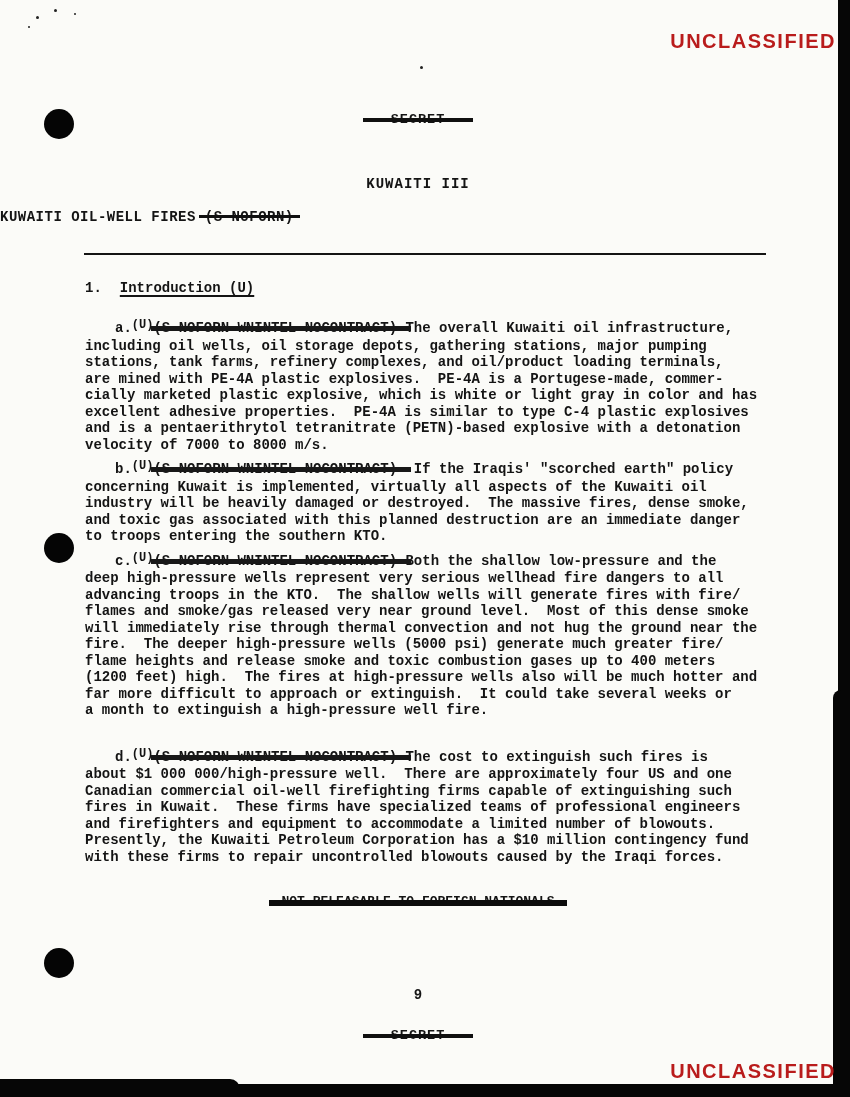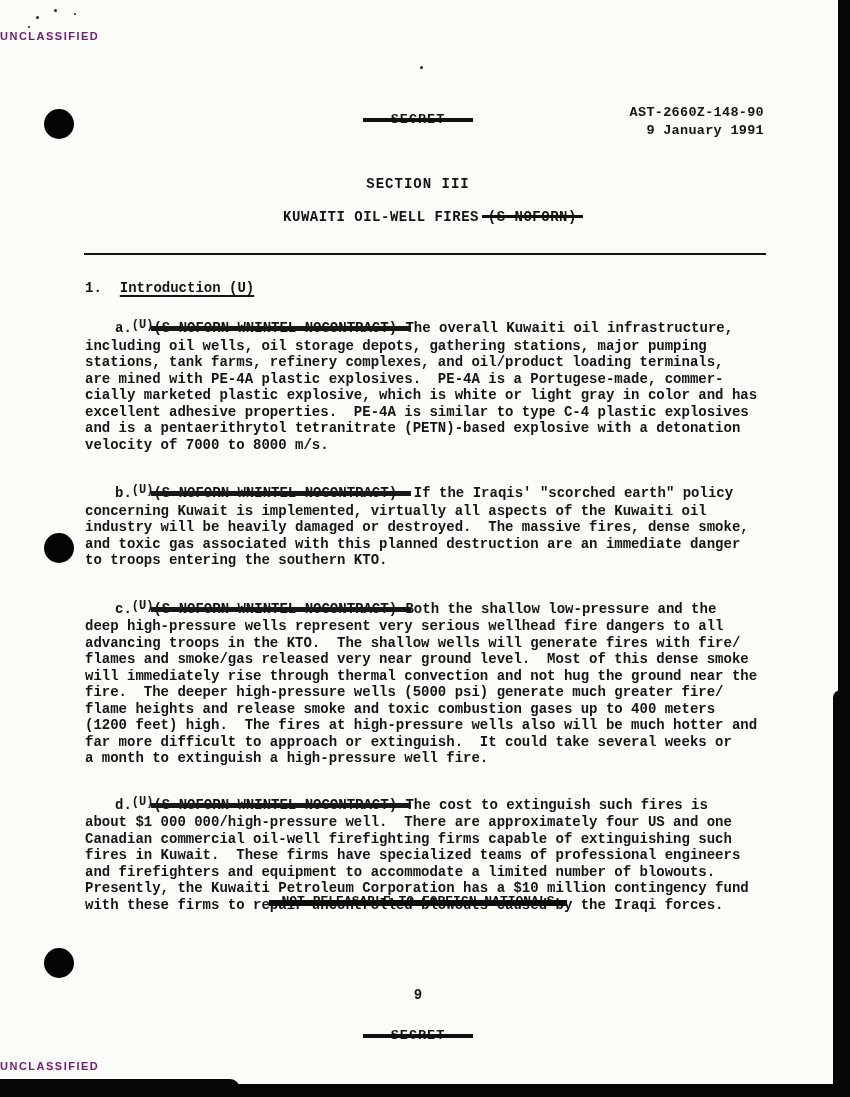--- a/index.html
+++ b/index.html
@@ -24,23 +24,23 @@
   .edge-bottom-bump { position:absolute; left:0; bottom:8px; width:240px; height:10px; background:#060606; border-top-right-radius:10px; }
   .speck { position:absolute; background:#222; border-radius:50%; }
   .speck-1 { left:36px; top:16px; width:3px; height:3px; }
   .speck-2 { left:54px; top:9px;  width:3px; height:3px; }
   .speck-3 { left:74px; top:13px; width:2px; height:2px; }
   .speck-4 { left:28px; top:26px; width:2px; height:2px; }
   .speck-5 { left:420px; top:66px; width:3px; height:3px; }
 
   
   .class-banner {
-    position:absolute; left:0; right:14px; text-align:left;
+    position:absolute; left:0; right:14px; text-align:right;
     font-family:"Liberation Sans","DejaVu Sans",sans-serif;
-    font-weight:bold; font-size:11px; letter-spacing:1.5px; color:#701a75;
+    font-weight:bold; font-size:20px; letter-spacing:1.5px; color:#b91c1c;
   }
   .class-top { top:30px; }
   .class-bottom { top:1060px; }
 
   
   .struck { position:relative; white-space:nowrap; }
   .struck::after {
     content:""; position:absolute; left:-6px; right:-6px;
     top:50%; margin-top:-2px; height:3px; background:#101010;
   }
@@ -48,40 +48,40 @@
   .stamp.struck::after { left:-28px; right:-28px; height:4px; }
   .stamp-top-row { position:absolute; top:110px; left:0; right:14px; text-align:center; }
   .stamp-bottom-row { position:absolute; top:1026px; left:0; right:14px; text-align:center; }
 
   .doc-block {
     position:absolute; top:104px; right:86px; text-align:right;
     font-size:13.5px; line-height:18px; letter-spacing:0.3px;
   }
 
   .section-heading { position:absolute; top:176px; left:0; right:14px; text-align:center; font-size:14px; letter-spacing:1px; }
-  .doc-title { position:absolute; top:209px; left:0; right:14px; text-align:center; font-size:14px; letter-spacing:0.5px;padding-left:24px; }
+  .doc-title { position:absolute; top:209px; left:0; right:14px; font-size:14px; letter-spacing:0.5px; }
   .doc-title .struck::after { height:3px; }
 
   .rule { position:absolute; top:253px; left:84px; width:682px; height:2px; background:#141414; }
 
   .intro-line { position:absolute; top:280px; left:85px; font-size:14px; }
   .intro-heading {
     margin-left:18px;
     text-decoration:underline;
     text-underline-offset:3px;
     text-decoration-thickness:1.5px;
     font-family:Liberation Mono, monospace;
   }
 
   .body-text {
     position:absolute; top:320px; left:85px; width:694px;
     font-size:14px; line-height:16.5px;
   }
   .para { white-space:pre-wrap; text-indent:30px; }
-  .para + .para { margin-top:32px; }
+  .para + .para { margin-top:8px; }
   .para-d { margin-top:30px !important; }
   .u-mark { font-size:12px; position:relative; top:-4px; }
   .caveat.struck::after { height:5px; background:#181818; left:-2px; right:-14px; }
 
   .caveat-block { position:absolute; top:893px; left:0; right:14px; text-align:center; font-size:13px; line-height:17px; }
   .caveat-block .struck::after { left:-8px; right:-8px; height:4px; }
   .caveat-block .heavy::after { height:6px; left:-12px; right:-12px; background:#0c0c0c; }
 
   .page-number { position:absolute; top:987px; left:0; right:14px; text-align:center; font-size:14px; }
 </style>
@@ -101,26 +101,22 @@
   <div class="speck speck-2"></div>
   <div class="speck speck-3"></div>
   <div class="speck speck-4"></div>
   <div class="speck speck-5"></div>
 
   <div class="class-banner class-top">UNCLASSIFIED</div>
 
   <div class="stamp-top-row">
     <span class="stamp struck">SECRET</span>
   </div>
-  <div class="doc-block">
-    <div>AST-2660Z-148-90</div>
-    <div>9 January 1991</div>
-  </div>
 
-  <div class="section-heading">SECTION III</div>
+  <div class="section-heading">KUWAITI III</div>
   <div class="doc-title">
     <span>KUWAITI OIL-WELL FIRES</span>
     <span class="struck">(S NOFORN)</span>
   </div>
 
   <div class="rule"></div>
 
   <div class="intro-line">
     <span>1.</span><span class="intro-heading">Introduction (U)</span>
   </div>

